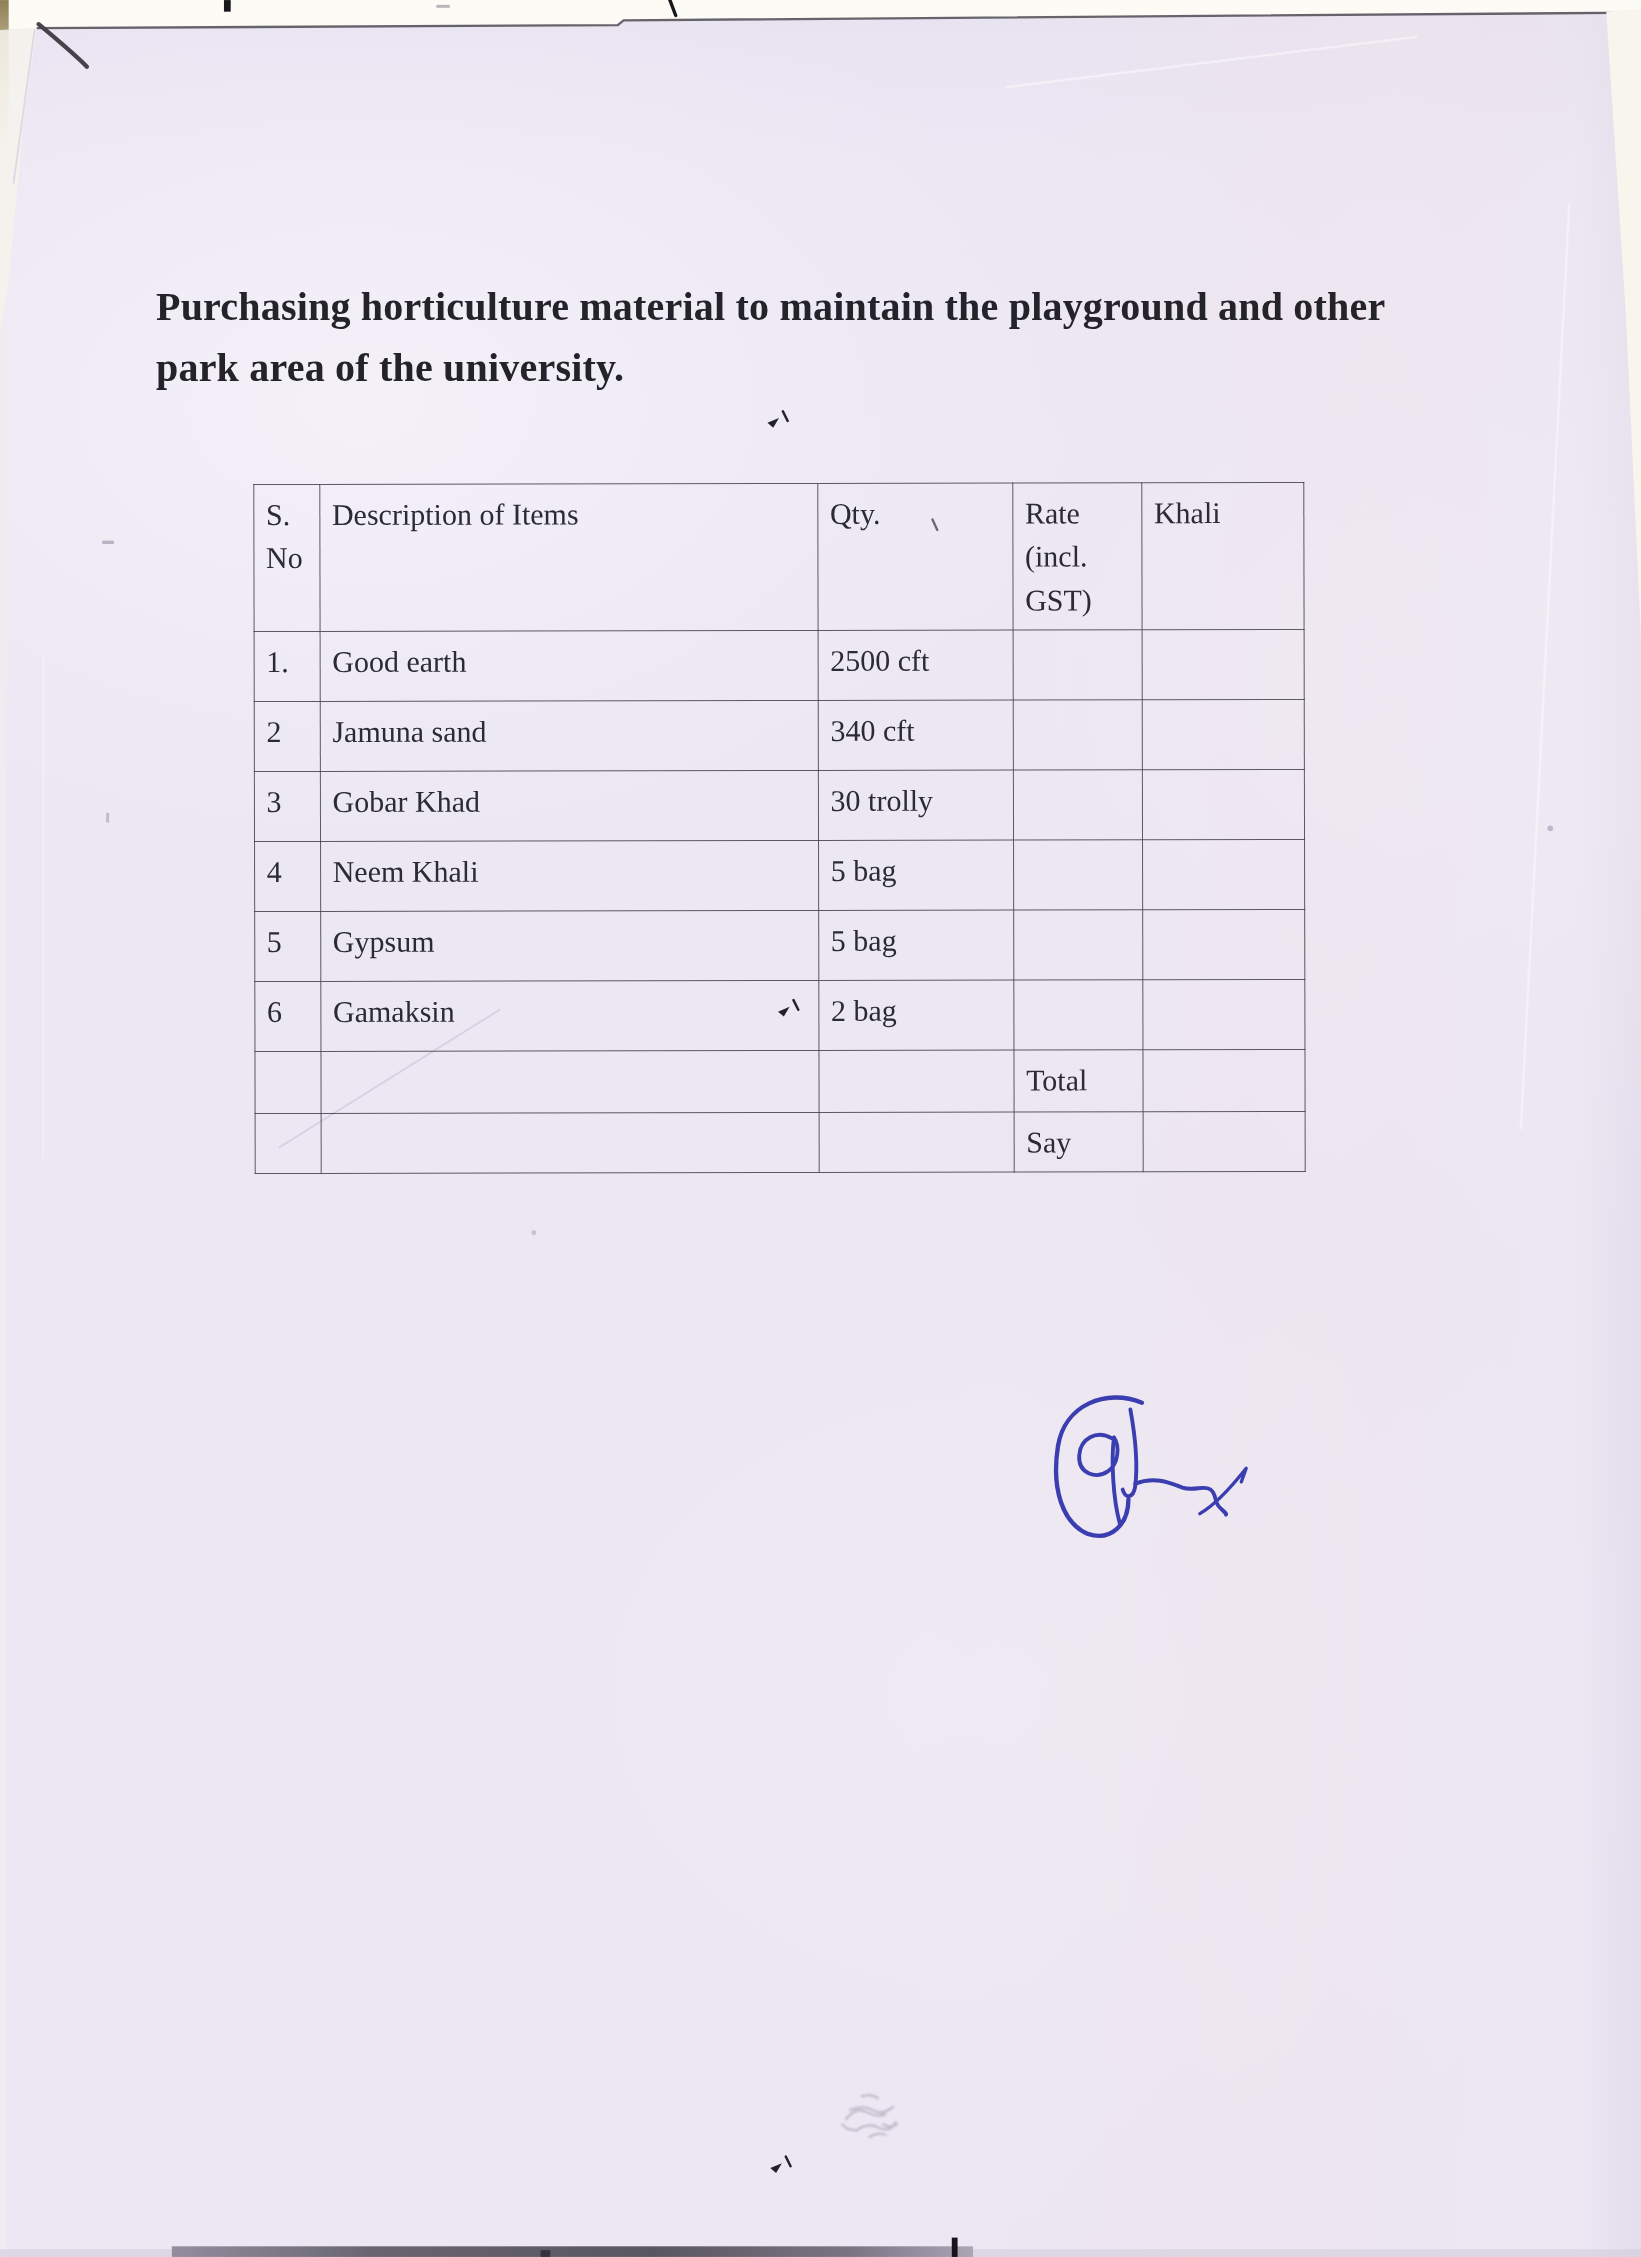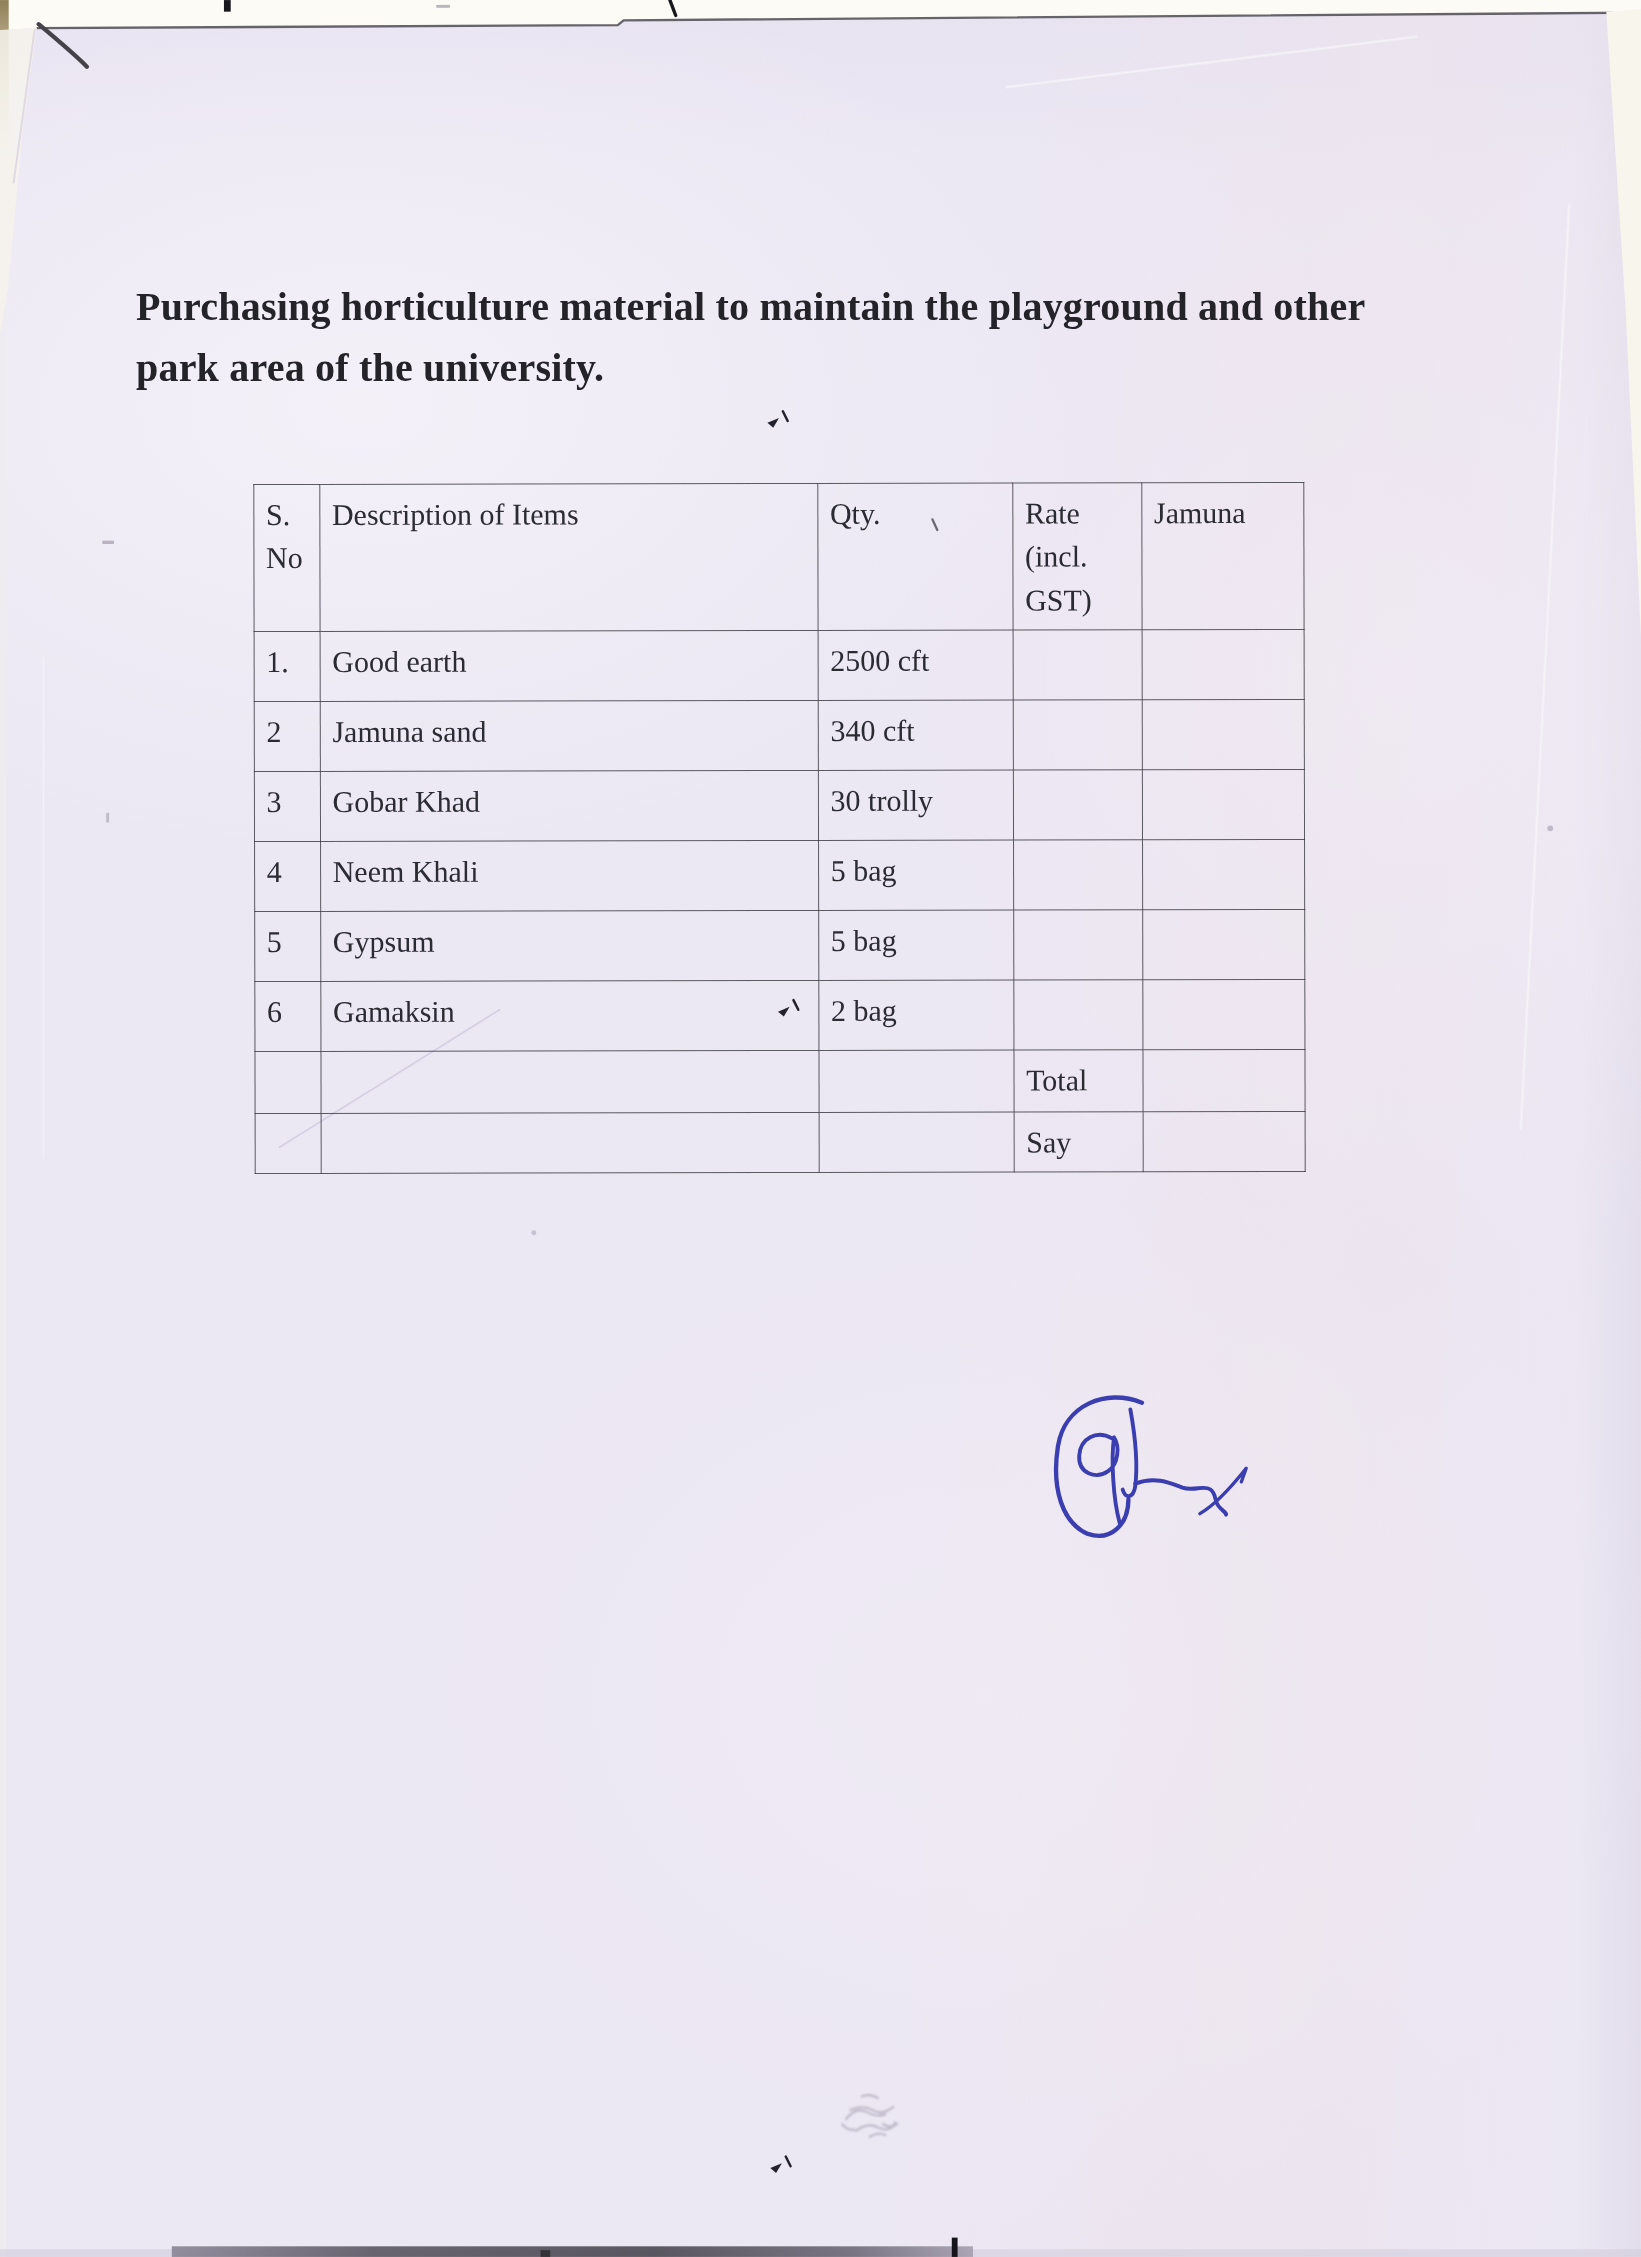--- a/index.html
+++ b/index.html
@@ -30,21 +30,21 @@
       background:linear-gradient(to right,transparent,rgba(255,255,255,.5),transparent);}
   .c3{left:259px;top:1077px;width:261px;height:2.9px;transform:rotate(-32deg);
       background:linear-gradient(to bottom,transparent,rgba(206,198,219,.85),transparent);}
   .c4{left:42px;top:657px;width:2.9px;height:502px;
       background:linear-gradient(to right,transparent,rgba(255,255,255,.35),transparent);}
 
   .title{
     position:absolute;left:136px;top:276px;margin:0;width:1352px;
     font-size:40px;line-height:61px;font-weight:bold;color:#232329;letter-spacing:0.2px;
   }
-  .tline{display:block;}
+  .tline{display:block;margin-left:20px;}
 
   table.items{
     position:absolute;left:254px;top:483px;width:1050px;
     border-collapse:collapse;table-layout:fixed;
     transform:rotate(-0.12deg);
     color:#2b2b33;font-size:30px;
   }
   table.items th, table.items td{
     border:1.9px solid rgba(58,57,66,.82);
     vertical-align:top;text-align:left;
@@ -84,21 +84,21 @@
     </colgroup>
     <tbody>
       <tr class="hdr">
         <th>S.
 No</th>
         <th>Description of Items</th>
         <th>Qty.</th>
         <th>Rate
 (incl.
 GST)</th>
-        <th>Jamuna</th>
+        <th>Khali</th>
       </tr>
       <tr class="r">
         <td>1.</td>
         <td>Good earth</td>
         <td>2500 cft</td>
         <td></td>
         <td></td>
       </tr>
       <tr class="r">
         <td>2</td>

